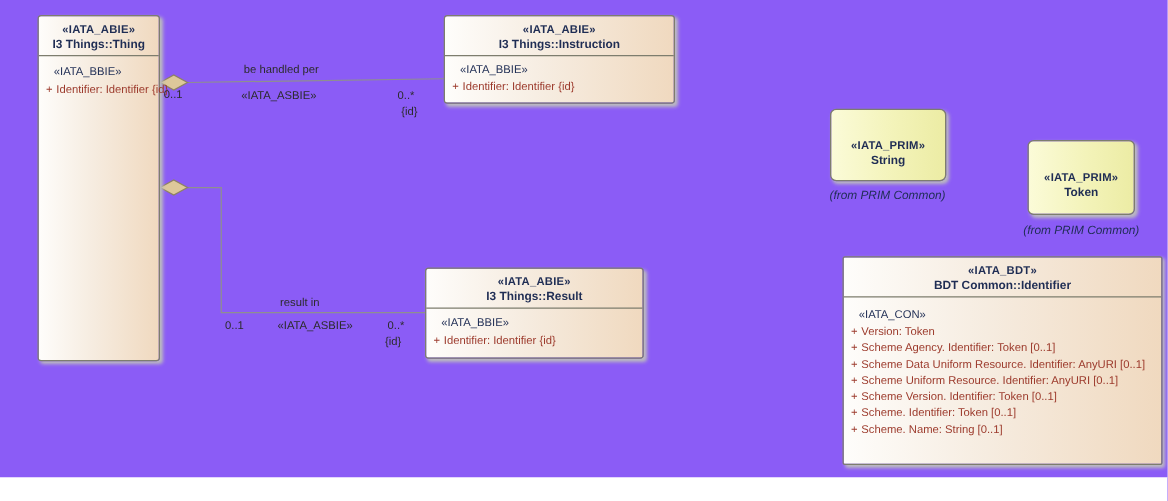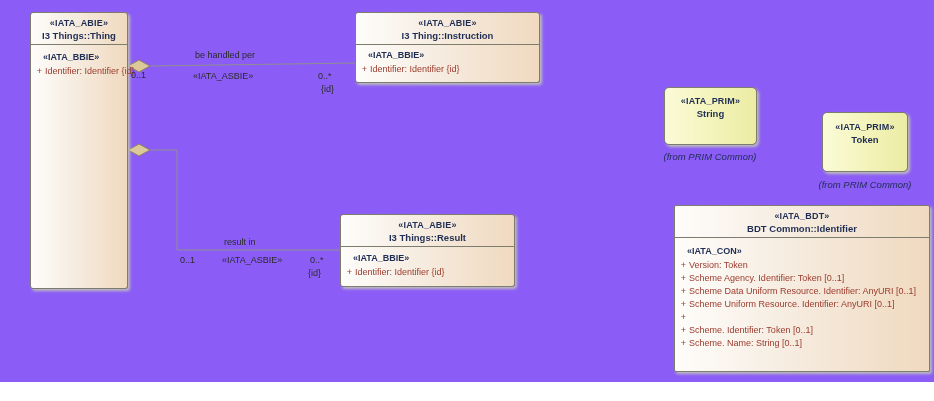--- a/index.html
+++ b/index.html
@@ -27,39 +27,39 @@
   }
   .uml-box.prim {
     background: linear-gradient(90deg, #fbfbd8 0%, #f3f3b9 55%, #ececa4 100%);
     border-radius: 5px;
   }
   .box-title {
     text-align: center;
     padding: 5px 2px 3px 2px;
     border-bottom: 1px solid #7d7d6e;
   }
-  .box-title.no-divider { border-bottom: none; }
+  .box-title.no-divider { border-bottom: none; margin-top: 15px; }
   .stereo {
     display: block;
     font-size: 9px;
     font-weight: bold;
     color: #1f2d54;
     letter-spacing: 0.2px;
   }
   .cls-name {
     display: block;
     font-size: 9.5px;
     font-weight: bold;
     color: #1f2d54;
     margin-top: 2px;
   }
   .compartment { padding: 7px 3px 3px 3px; }
   .sec-header {
     font-size: 9px;
-    font-weight: bold;
+    font-weight: normal;
     color: #1f2d54;
     margin-left: 9px;
     margin-bottom: 3px;
   }
   .sec-header.gap { margin-top: 7px; }
   .attr-row {
     display: flex;
     font-size: 9px;
     color: #9c3a2c;
     line-height: 13px;
@@ -108,21 +108,21 @@
       <div class="attr-row">
         <span class="attr-vis">+</span>
         <span>Identifier: Identifier {id}</span>
       </div>
     </div>
   </div>
 
   <div class="uml-box" style="left:355px; top:12px; width:185px; height:71px;">
     <div class="box-title">
       <span class="stereo">«IATA_ABIE»</span>
-      <span class="cls-name">I3 Thing::Instruction</span>
+      <span class="cls-name">I3 Things::Instruction</span>
     </div>
     <div class="compartment" style="padding-top:5px;">
       <div class="sec-header">«IATA_BBIE»</div>
       <div class="attr-row">
         <span class="attr-vis">+</span>
         <span>Identifier: Identifier {id}</span>
       </div>
     </div>
   </div>
 
@@ -174,20 +174,21 @@
       <div class="attr-row">
         <span class="attr-vis">+</span>
         <span>Scheme Data Uniform Resource. Identifier: AnyURI [0..1]</span>
       </div>
       <div class="attr-row">
         <span class="attr-vis">+</span>
         <span>Scheme Uniform Resource. Identifier: AnyURI [0..1]</span>
       </div>
       <div class="attr-row">
         <span class="attr-vis">+</span>
+        <span>Scheme Version. Identifier: Token [0..1]</span>
       </div>
       <div class="attr-row">
         <span class="attr-vis">+</span>
         <span>Scheme. Identifier: Token [0..1]</span>
       </div>
       <div class="attr-row">
         <span class="attr-vis">+</span>
         <span>Scheme. Name: String [0..1]</span>
       </div>
     </div>

